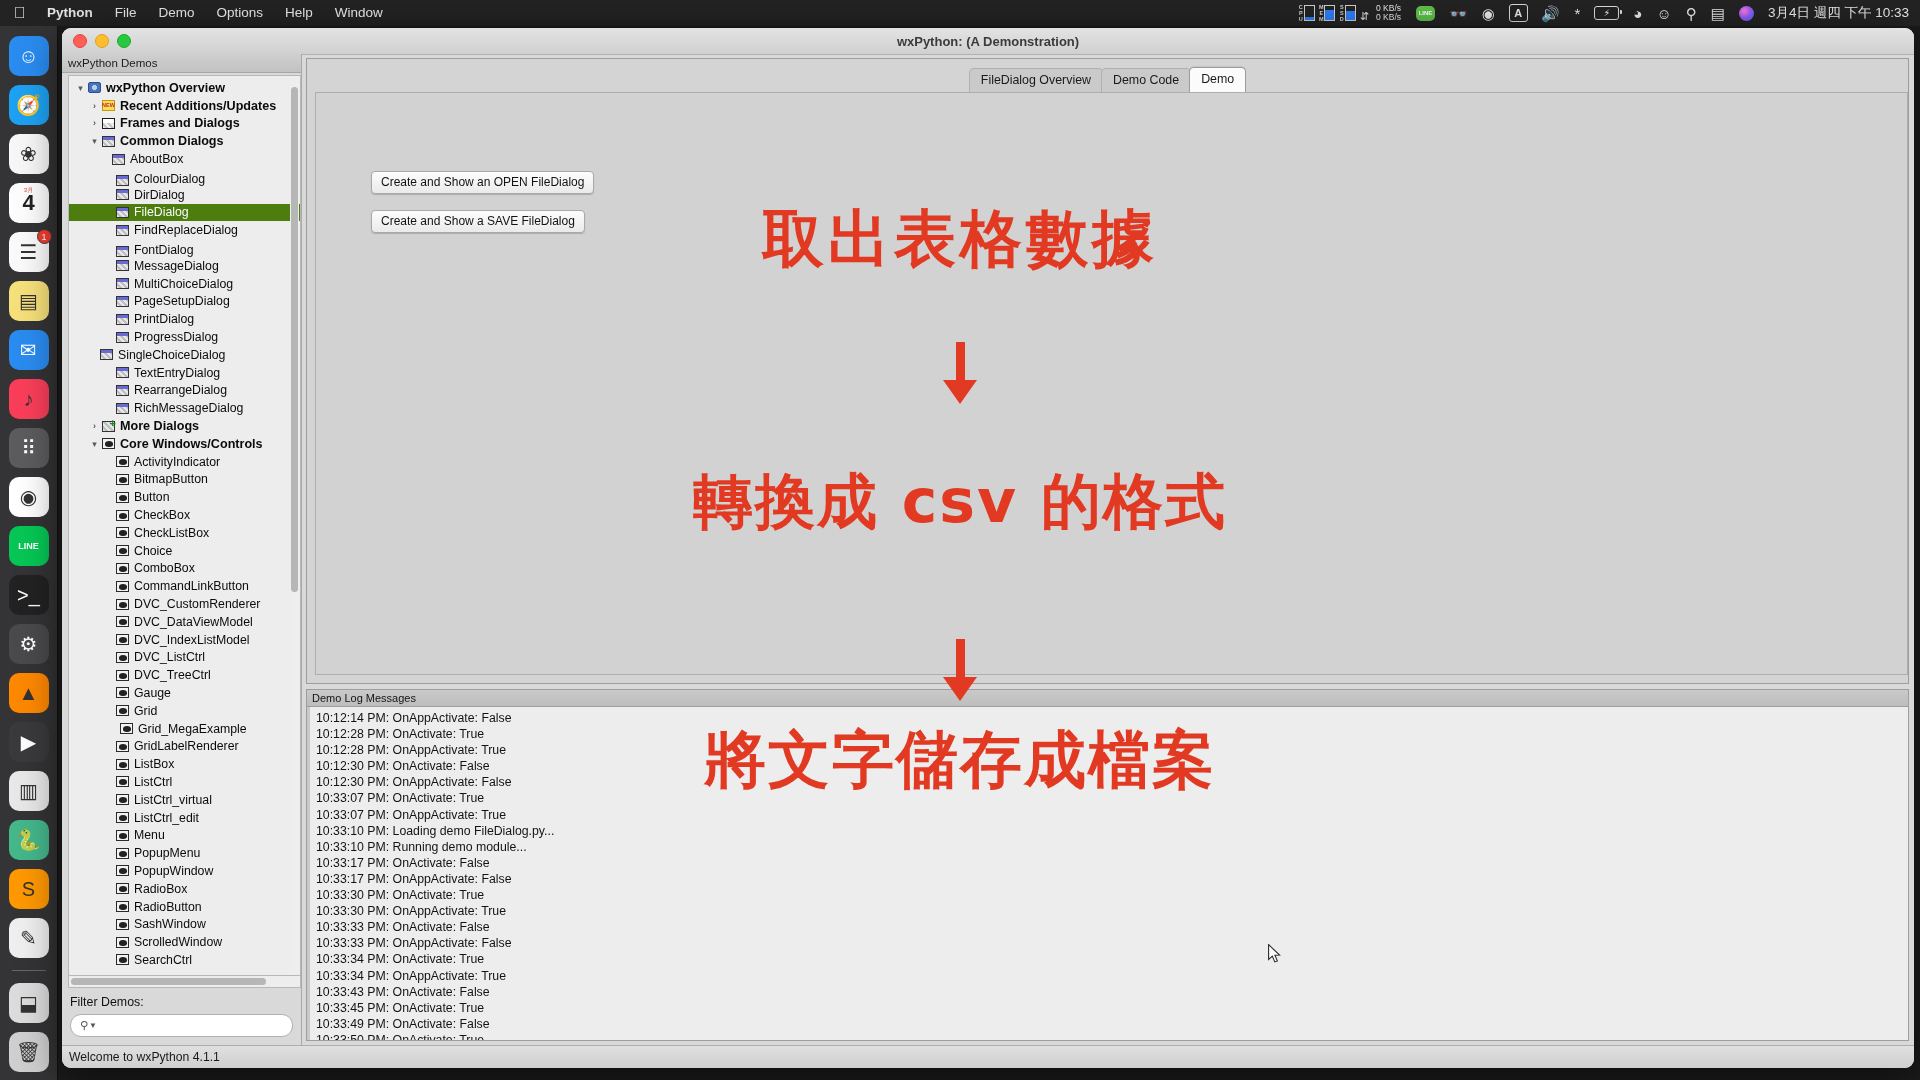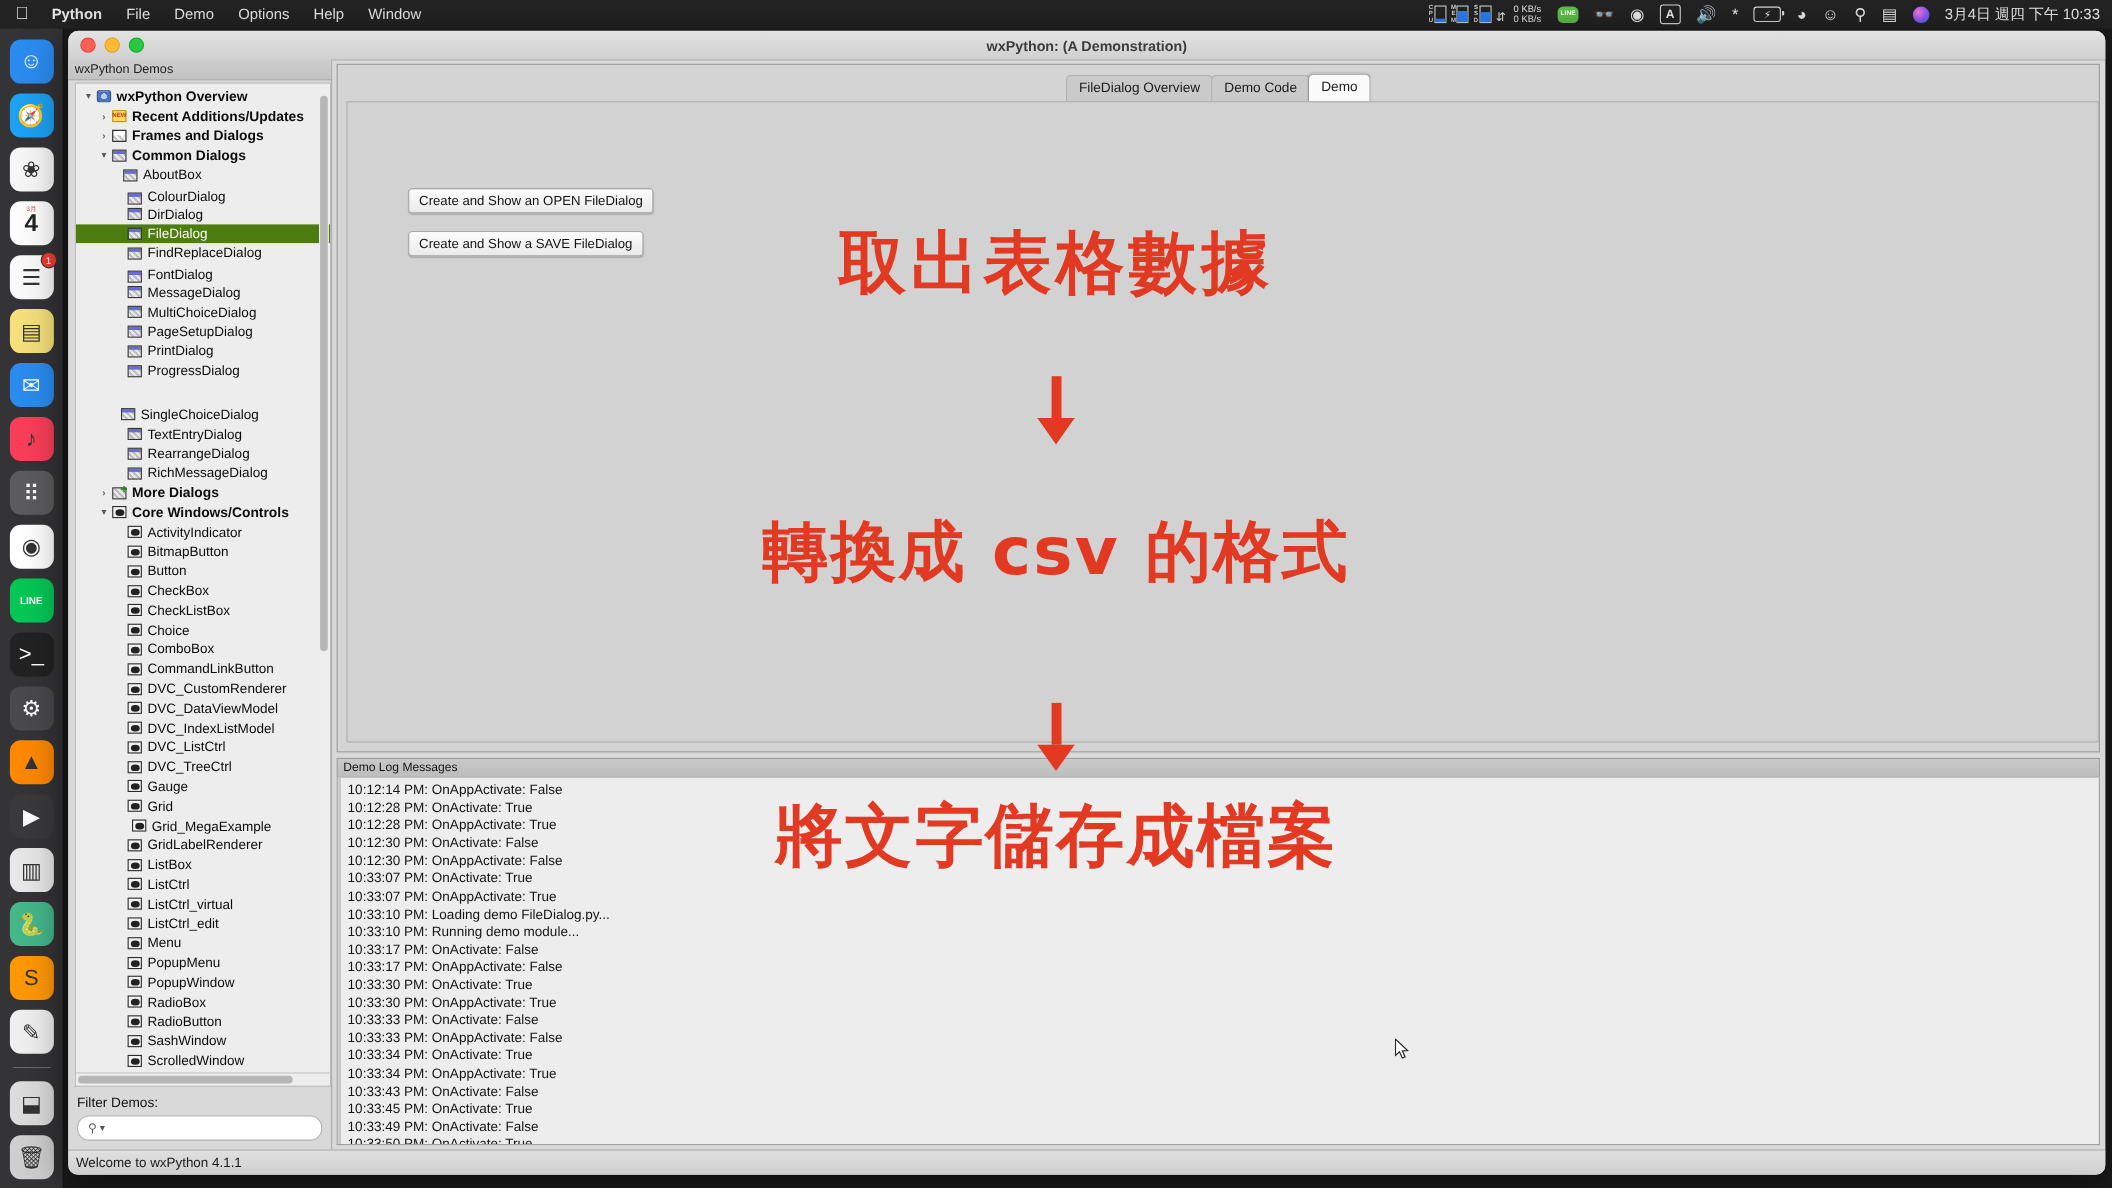--- a/index.html
+++ b/index.html
@@ -380,21 +380,21 @@
               <div class="tnode" style="padding-left: 32px;">
                 <span class="twist none">›</span>
                 <span class="tico ico-dlg"></span>
                 <span>PrintDialog</span>
               </div>
               <div class="tnode" style="padding-left: 32px;">
                 <span class="twist none">›</span>
                 <span class="tico ico-dlg"></span>
                 <span>ProgressDialog</span>
               </div>
-              <div class="tnode" style="padding-left: 26px; margin-top: 22px;">
+              <div class="tnode" style="padding-left: 16px;">
                 <span class="twist none">›</span>
                 <span class="tico ico-dlg"></span>
                 <span>SingleChoiceDialog</span>
               </div>
               <div class="tnode" style="padding-left: 32px;">
                 <span class="twist none">›</span>
                 <span class="tico ico-dlg"></span>
                 <span>TextEntryDialog</span>
               </div>
               <div class="tnode" style="padding-left: 32px;">

